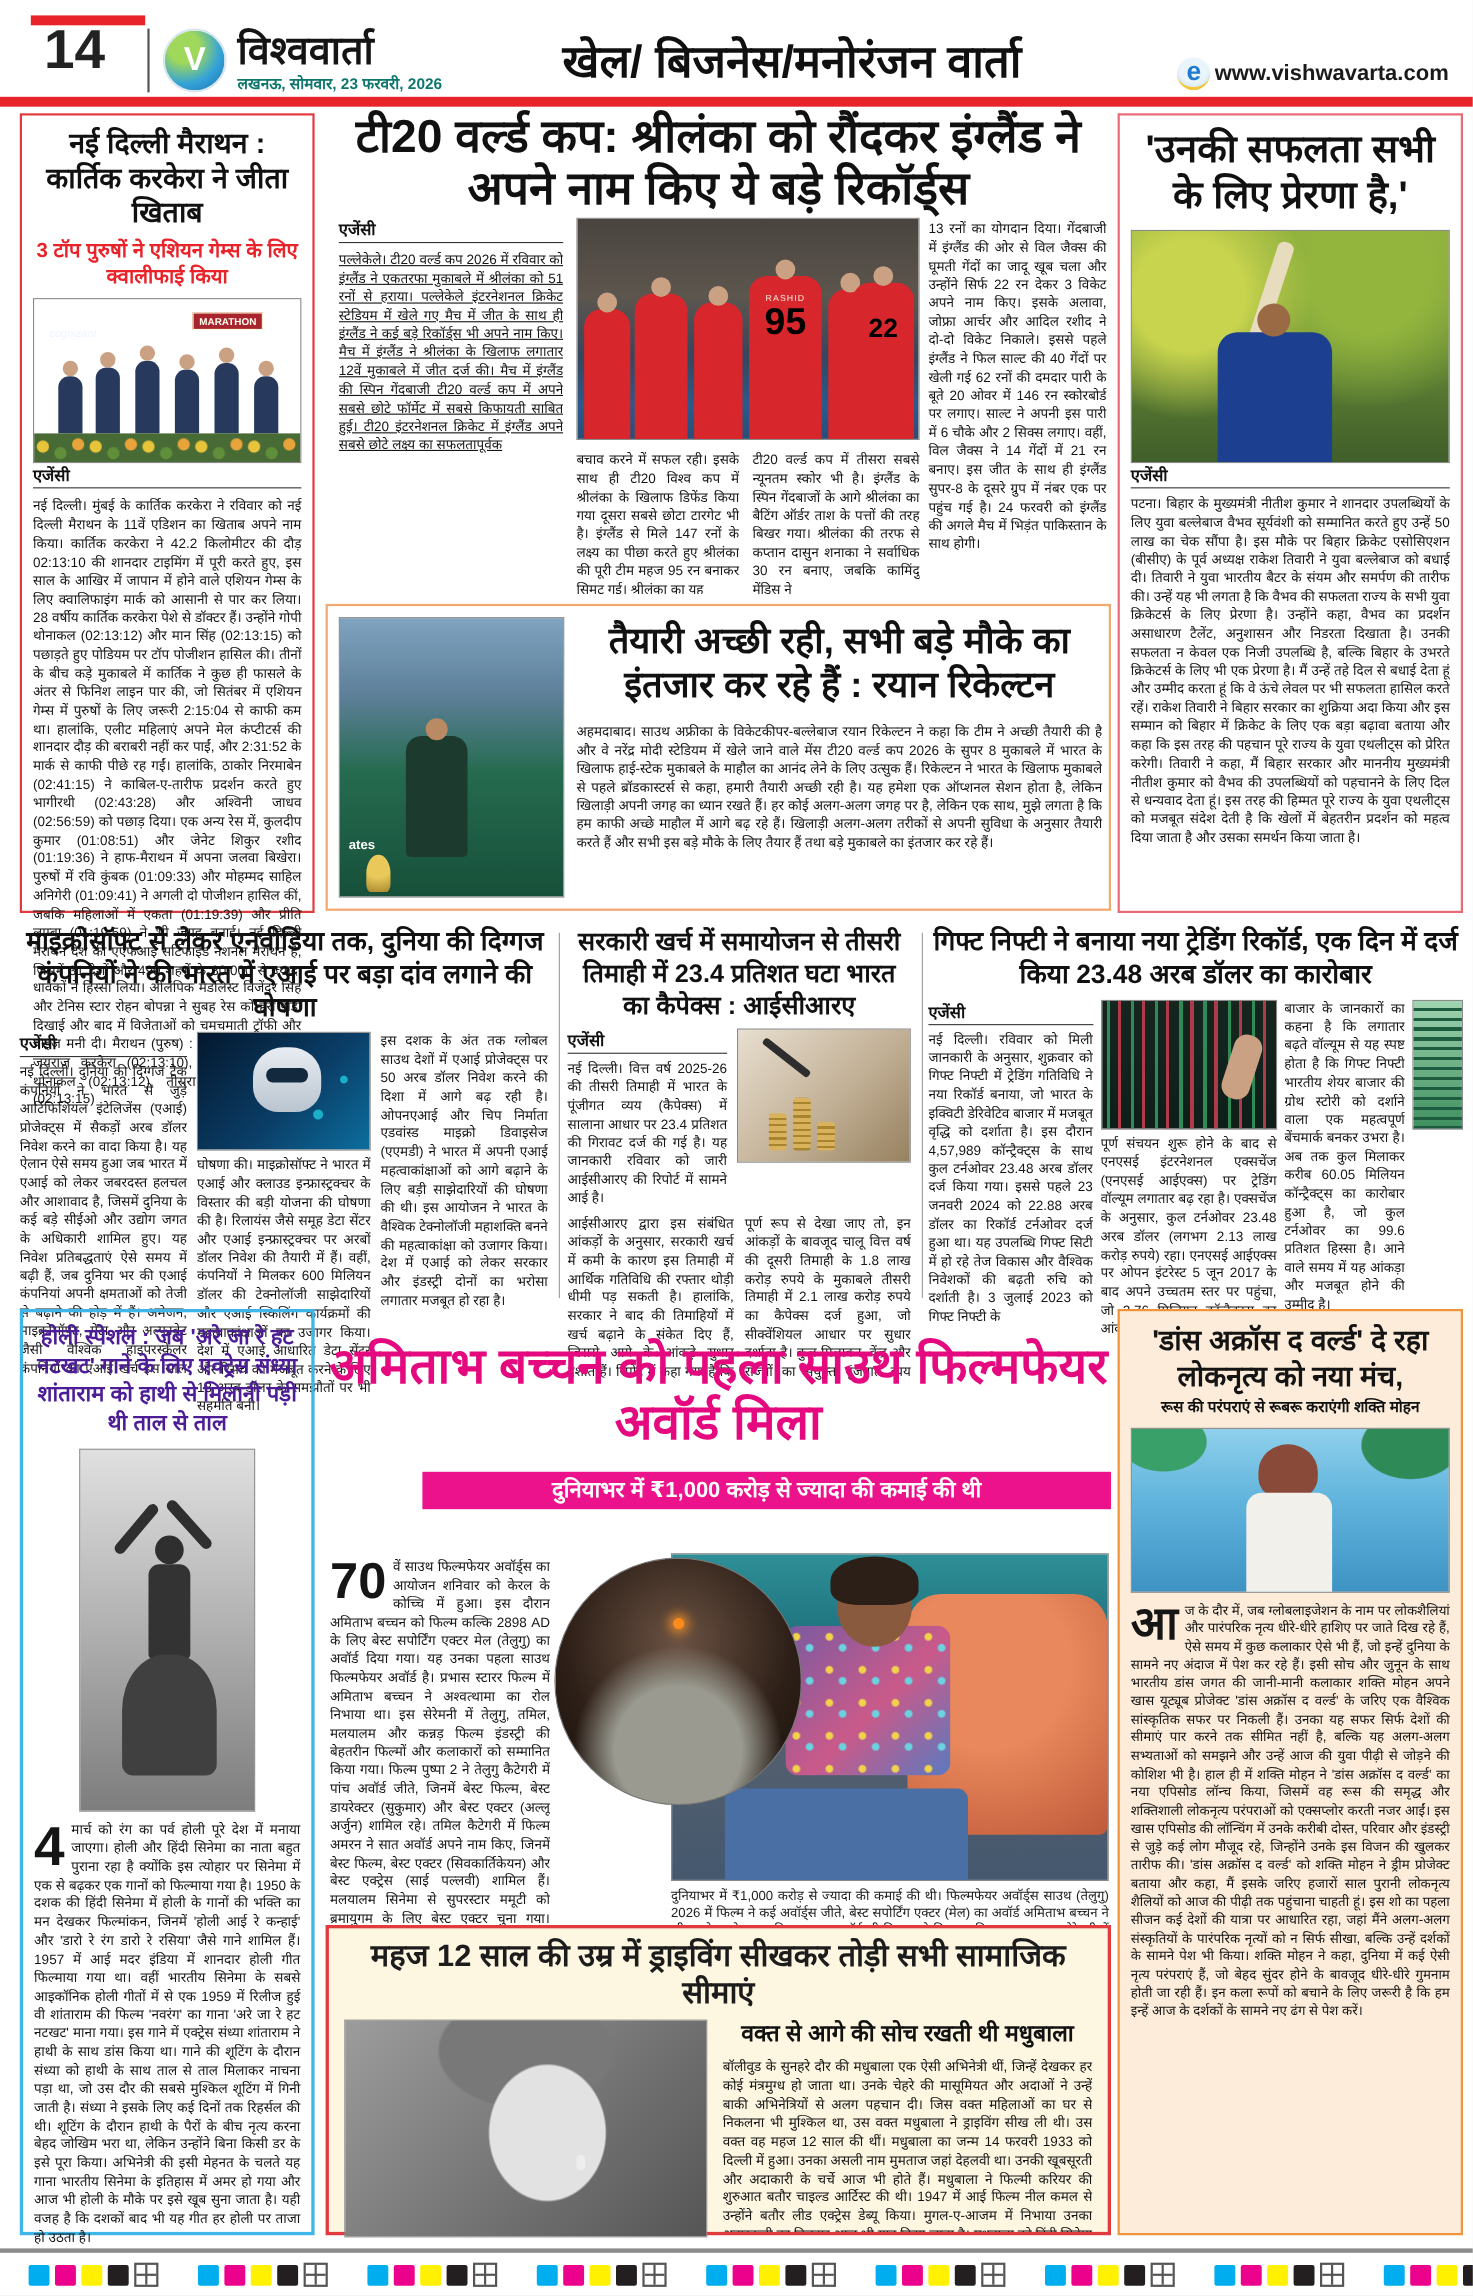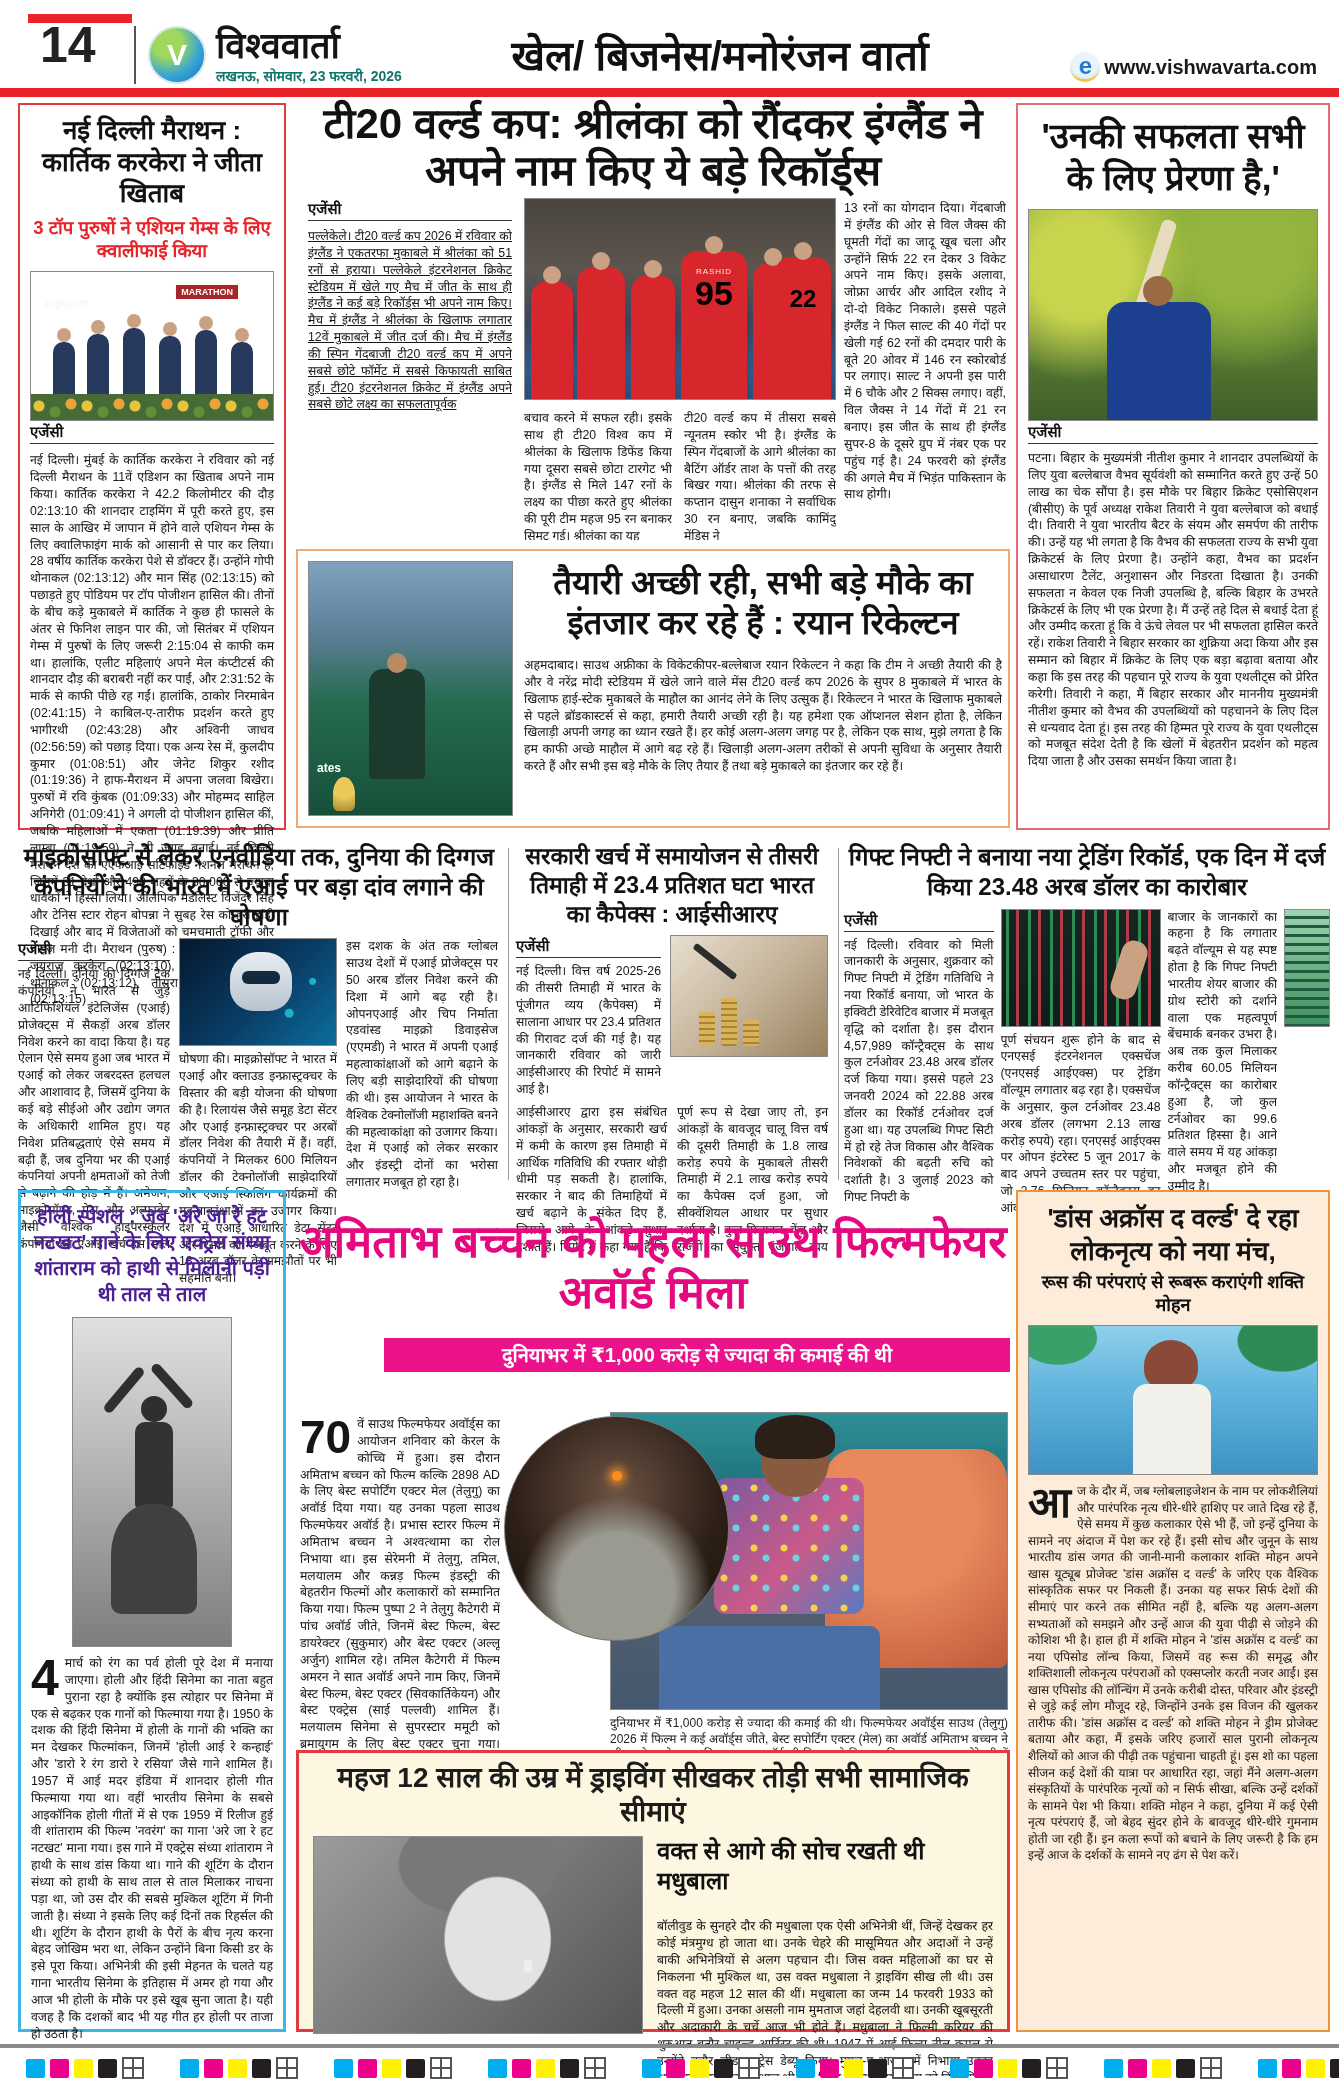--- a/index.html
+++ b/index.html
@@ -193,28 +193,28 @@
   #madhubala-box{left:296px;top:1750px;width:714px;height:282px;border:3px solid #e23b3f;background:#fdf6e0;
         box-sizing:border-box;padding:8px 14px;}
   #madh-headline{font-size:28px;font-weight:bold;text-align:center;line-height:1.2;color:#1c1c1c;}
   #madh-flex{display:flex;gap:14px;margin-top:8px;}
   #madh-photo{width:330px;height:198px;flex:none;
         background:radial-gradient(ellipse 90px 105px at 56% 52%,#e2e2e2 0 58%,transparent 60%),
                    radial-gradient(ellipse 130px 85px at 50% 14%,#787878 0 60%,transparent 62%),
                    linear-gradient(135deg,#9c9c9c,#555 100%);}
   #madh-photo .earring{position:absolute;left:64%;top:62%;width:8px;height:14px;background:#eee;border-radius:4px;}
   #madh-right{flex:1;min-width:0;}
-  #madh-subhead{font-size:24px;font-weight:bold;line-height:1.25;margin-bottom:22px;}
+  #madh-subhead{font-size:21px;font-weight:bold;text-align:center;line-height:1.25;margin-bottom:9px;}
   #madh-body{max-height:158px;overflow:hidden;}
 
   
   #shakti-box{left:1016px;top:1190px;width:314px;height:842px;border:2.5px solid #f0943c;background:#fcecd9;
         box-sizing:border-box;padding:10px;}
   #shakti-headline{font-size:26px;font-weight:bold;text-align:center;line-height:1.25;color:#141414;}
-  #shakti-subhead{font-size:18px;font-weight:bold;text-align:center;line-height:1.25;margin-top:4px;}
+  #shakti-subhead{font-size:14px;font-weight:bold;text-align:center;line-height:1.25;margin-top:4px;}
   #shakti-photo{width:100%;height:150px;margin:9px 0 8px;
         background:radial-gradient(ellipse 80px 55px at 88% 10%,#2e8b57 0 55%,transparent 57%),
                    radial-gradient(ellipse 70px 48px at 10% 8%,#3aa06a 0 55%,transparent 57%),
                    linear-gradient(180deg,#8fd0ec 0%,#5fb3dc 45%,#3f93c4 100%);}
   #shakti-photo .hair{position:absolute;left:40%;top:14px;width:54px;height:50px;background:#8a4a3a;border-radius:50% 50% 40% 40%;}
   #shakti-photo .dress{position:absolute;left:36%;top:58px;width:78px;height:92px;background:#f2f0ea;border-radius:14px 14px 0 0;}
   #shakti-body .dropcap{font-size:42px;}
   #shakti-body{font-size:12.1px;}
 
   

